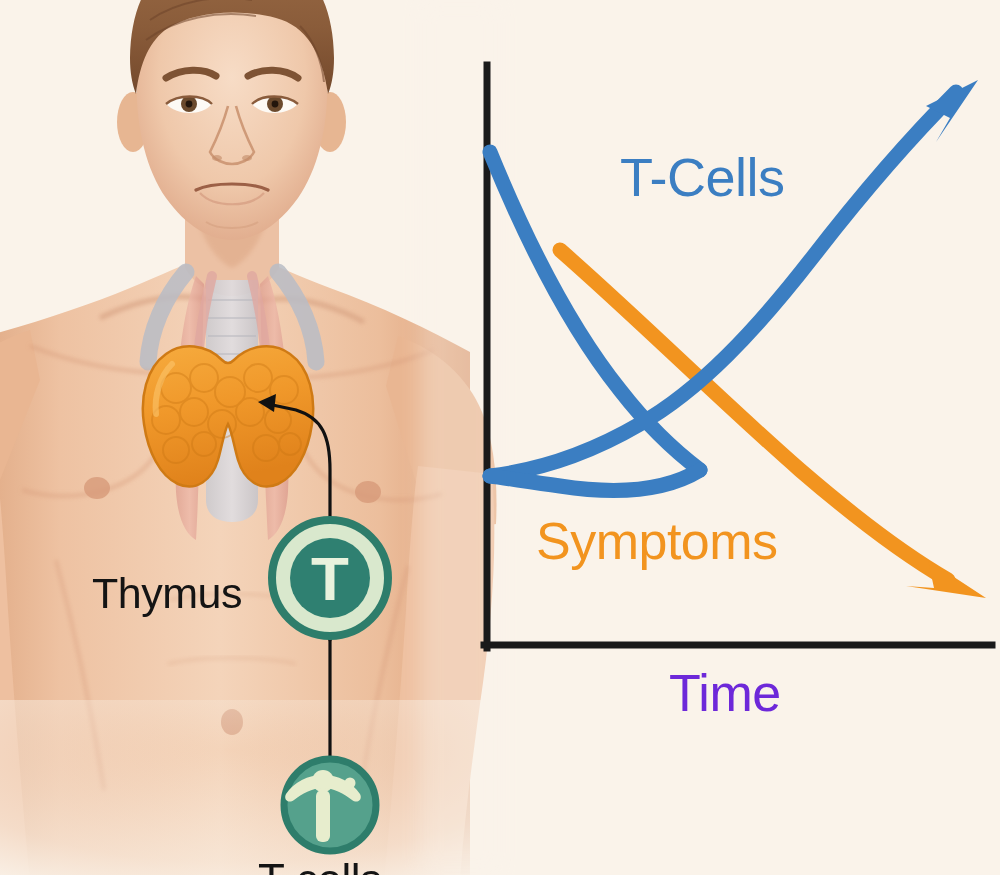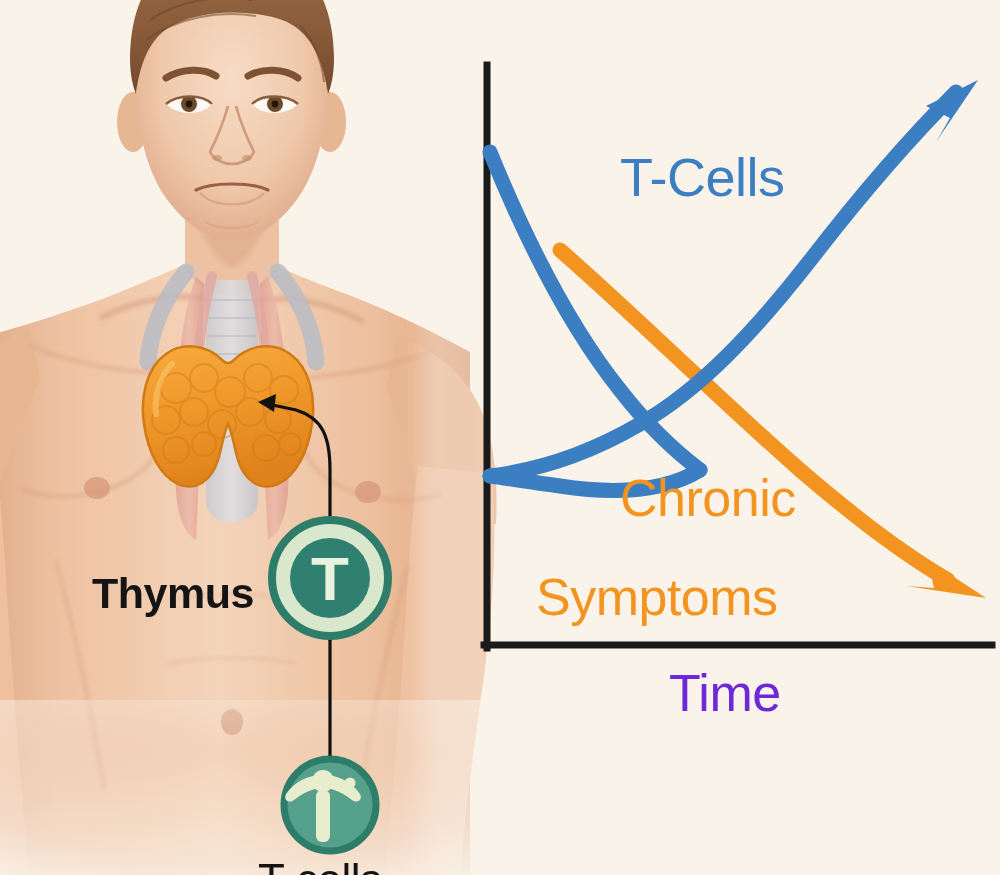--- a/index.html
+++ b/index.html
@@ -32,21 +32,20 @@
     position: absolute;
     white-space: nowrap;
     line-height: 1.08;
   }
   .label-thymus {
     left: 92px;
     top: 570px;
     font-size: 43px;
     color: #141414;
     letter-spacing: -0.5px;
-    font-weight: bold;
   }
   .label-tcells {
     left: 620px;
     top: 148px;
     font-size: 54px;
     color: #3b7ec2;
     letter-spacing: -0.5px;
   }
   .label-chronic {
     left: 620px;
@@ -333,21 +332,20 @@
            C 530 482, 506 478, 490 476" stroke="#3b7ec2" stroke-width="15" fill="none" stroke-linecap="round"></path>
       <path d="M 978 80 L 926 106 L 950 118 L 936 142 Z" fill="#3b7ec2"></path>
     </g>
   </svg>
 
   <div class="txt label-thymus">Thymus</div>
 
   <div class="txt label-tcells">T-Cells</div>
 
   <div class="txt label-chronic">
-    <span class="l1">Chronic</span>
     <span class="l2">Symptoms</span>
   </div>
 
   <div class="txt label-time">Time</div>
 
   <div class="txt label-tcell-bottom">T-cells</div>
 
 </div>
 
 </body></html>

